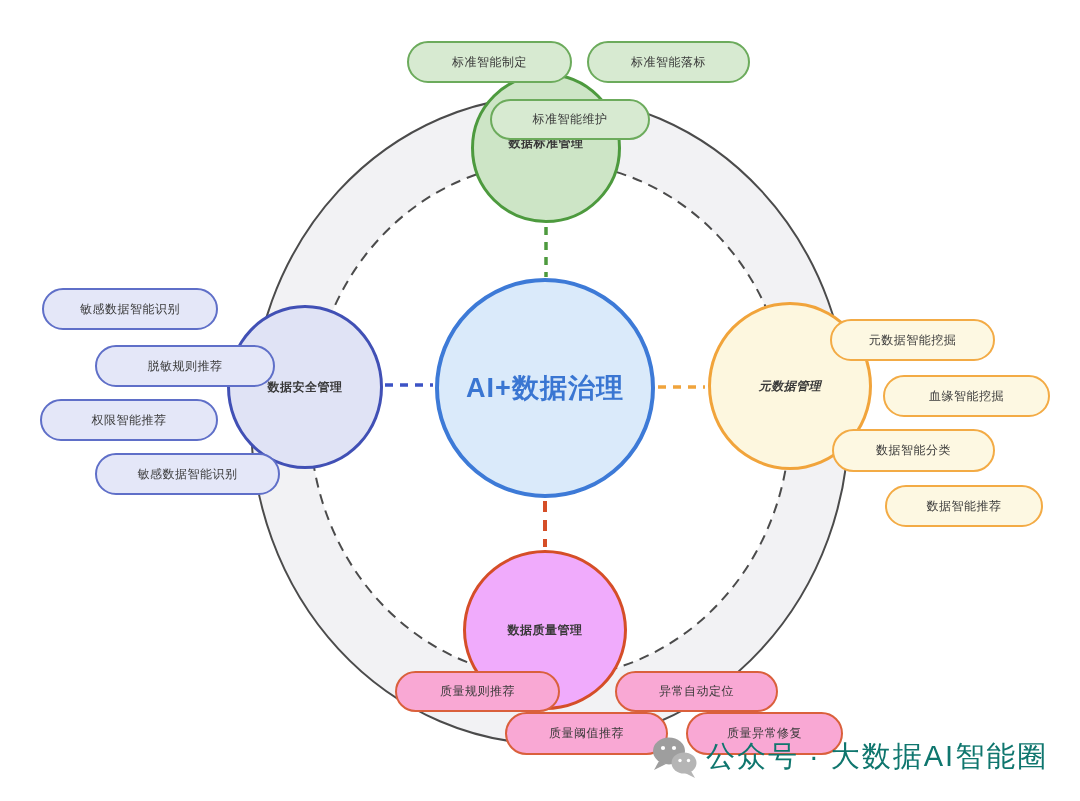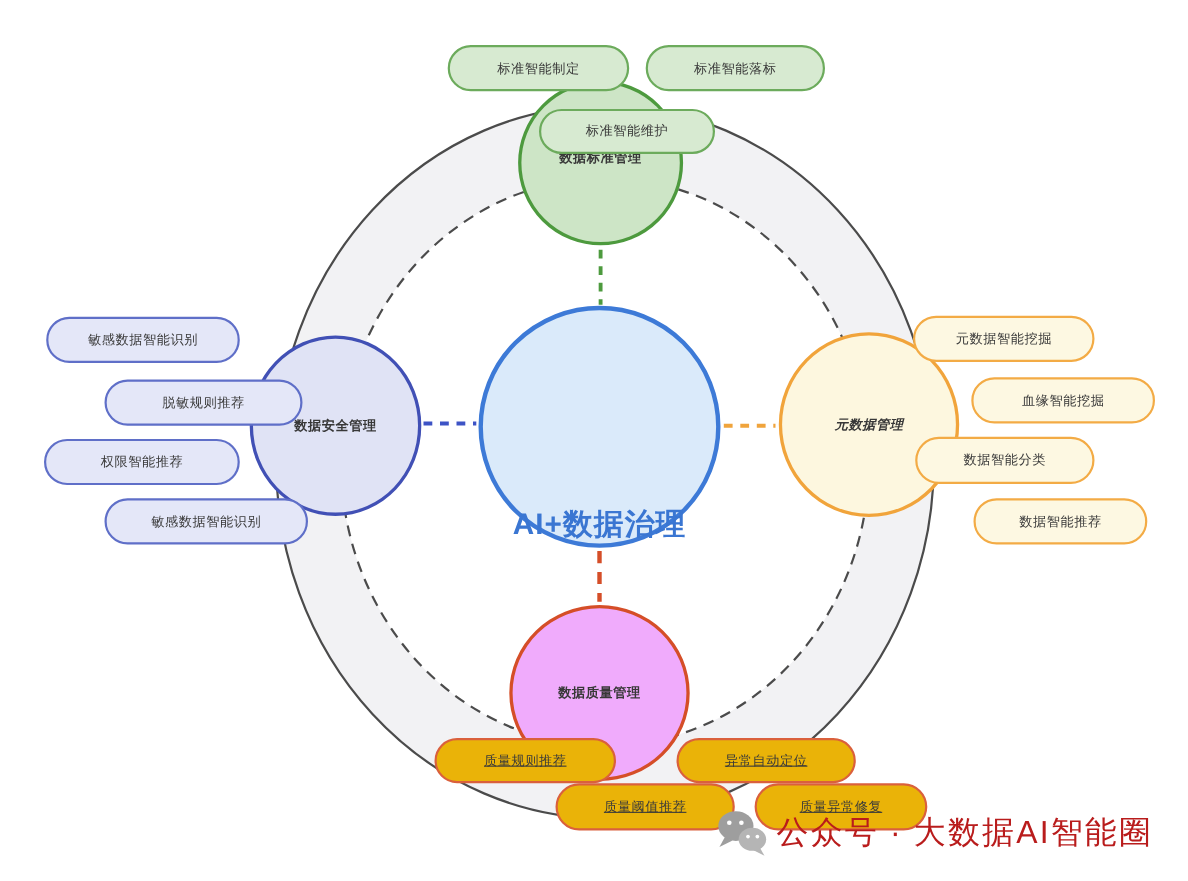--- a/index.html
+++ b/index.html
@@ -12,35 +12,35 @@
     position:absolute;border-radius:50%;display:flex;align-items:center;justify-content:center;
     box-sizing:border-box;z-index:1;
   }
   .node-label{
     font-weight:bold;font-size:12px;color:#383838;white-space:nowrap;letter-spacing:0.5px;
   }
   .node-standard{left:471px;top:73px;width:150px;height:150px;background:#cde5c6;border:3.5px solid #4d9a3e;padding-bottom:10px;}
   .node-security{left:227px;top:305px;width:156px;height:164px;background:#e0e3f5;border:3.5px solid #4150b5;}
   .node-metadata{left:708px;top:302px;width:164px;height:168px;background:#fdf7df;border:3.5px solid #f1a43b;font-style:italic;}
   .node-quality{left:463px;top:550px;width:164px;height:160px;background:#f0abfc;border:3.5px solid #d54e28;}
-  .node-center{left:435px;top:278px;width:220px;height:220px;background:#daeafa;border:4px solid #3d7ad7;z-index:2;align-items:flex-end;}
+  .node-center{left:435px;top:278px;width:220px;height:220px;background:#daeafa;border:4px solid #3d7ad7;z-index:2;}
   .node-center .node-label{font-size:27px;color:#3a76d2;letter-spacing:1px;}
   .pill{
     position:absolute;height:42px;border-radius:22px;display:flex;align-items:center;justify-content:center;
     box-sizing:border-box;font-size:12px;color:#3a3a3a;white-space:nowrap;z-index:3;letter-spacing:0.5px;
   }
   .pill-std{background:#d7ead1;border:2.5px solid #6cab5c;}
   .pill-sec{background:#e4e7f8;border:2.5px solid #5f6fc8;}
-  .pill-met{background:#fdf8e2;border:2.5px solid #f3ab45;}
-  .pill-qua{background:#eab308;border:2.5px solid #da603c;text-decoration:underline;}
+  .pill-met{background:#fdf8e2;border:2.5px solid #f3ab45;margin-top:32px;}
+  .pill-qua{background:#f9a8d4;border:2.5px solid #da603c;}
   .watermark{
     position:absolute;left:650px;top:735px;display:flex;align-items:center;z-index:4;
   }
   .watermark-text{
-    font-size:29px;color:#b91c1c;letter-spacing:2px;white-space:nowrap;margin-left:8px;
+    font-size:29px;color:#0f766e;letter-spacing:2px;white-space:nowrap;margin-left:8px;
   }
 </style>
 </head>
 <body>
 
 <div class="canvas">
 
   <svg class="ring-layer" viewBox="0 0 1080 801">
     <ellipse cx="550" cy="420" rx="299" ry="324" fill="#f2f2f4" stroke="#4b4b4b" stroke-width="2"></ellipse>
     <ellipse cx="550" cy="420" rx="240" ry="258" fill="#ffffff" stroke="#4b4b4b" stroke-width="2" stroke-dasharray="10 7"></ellipse>

